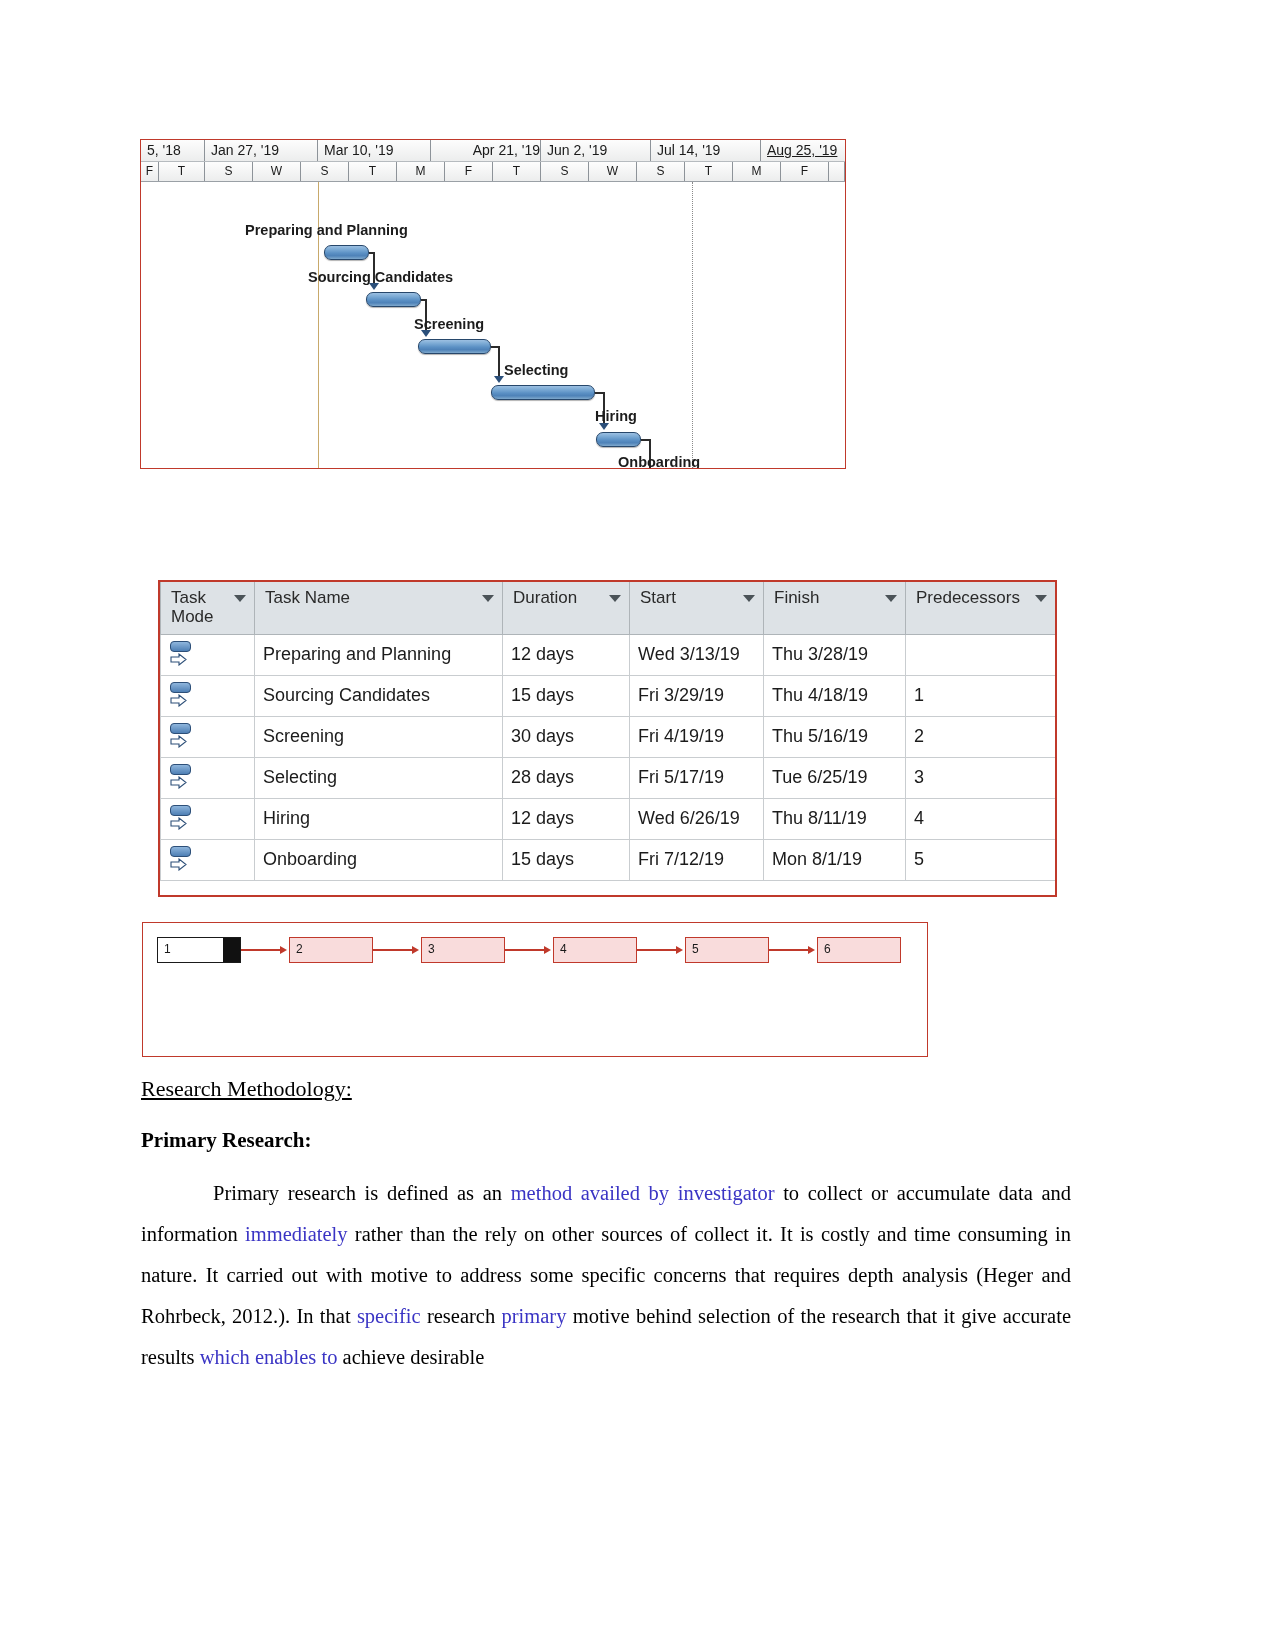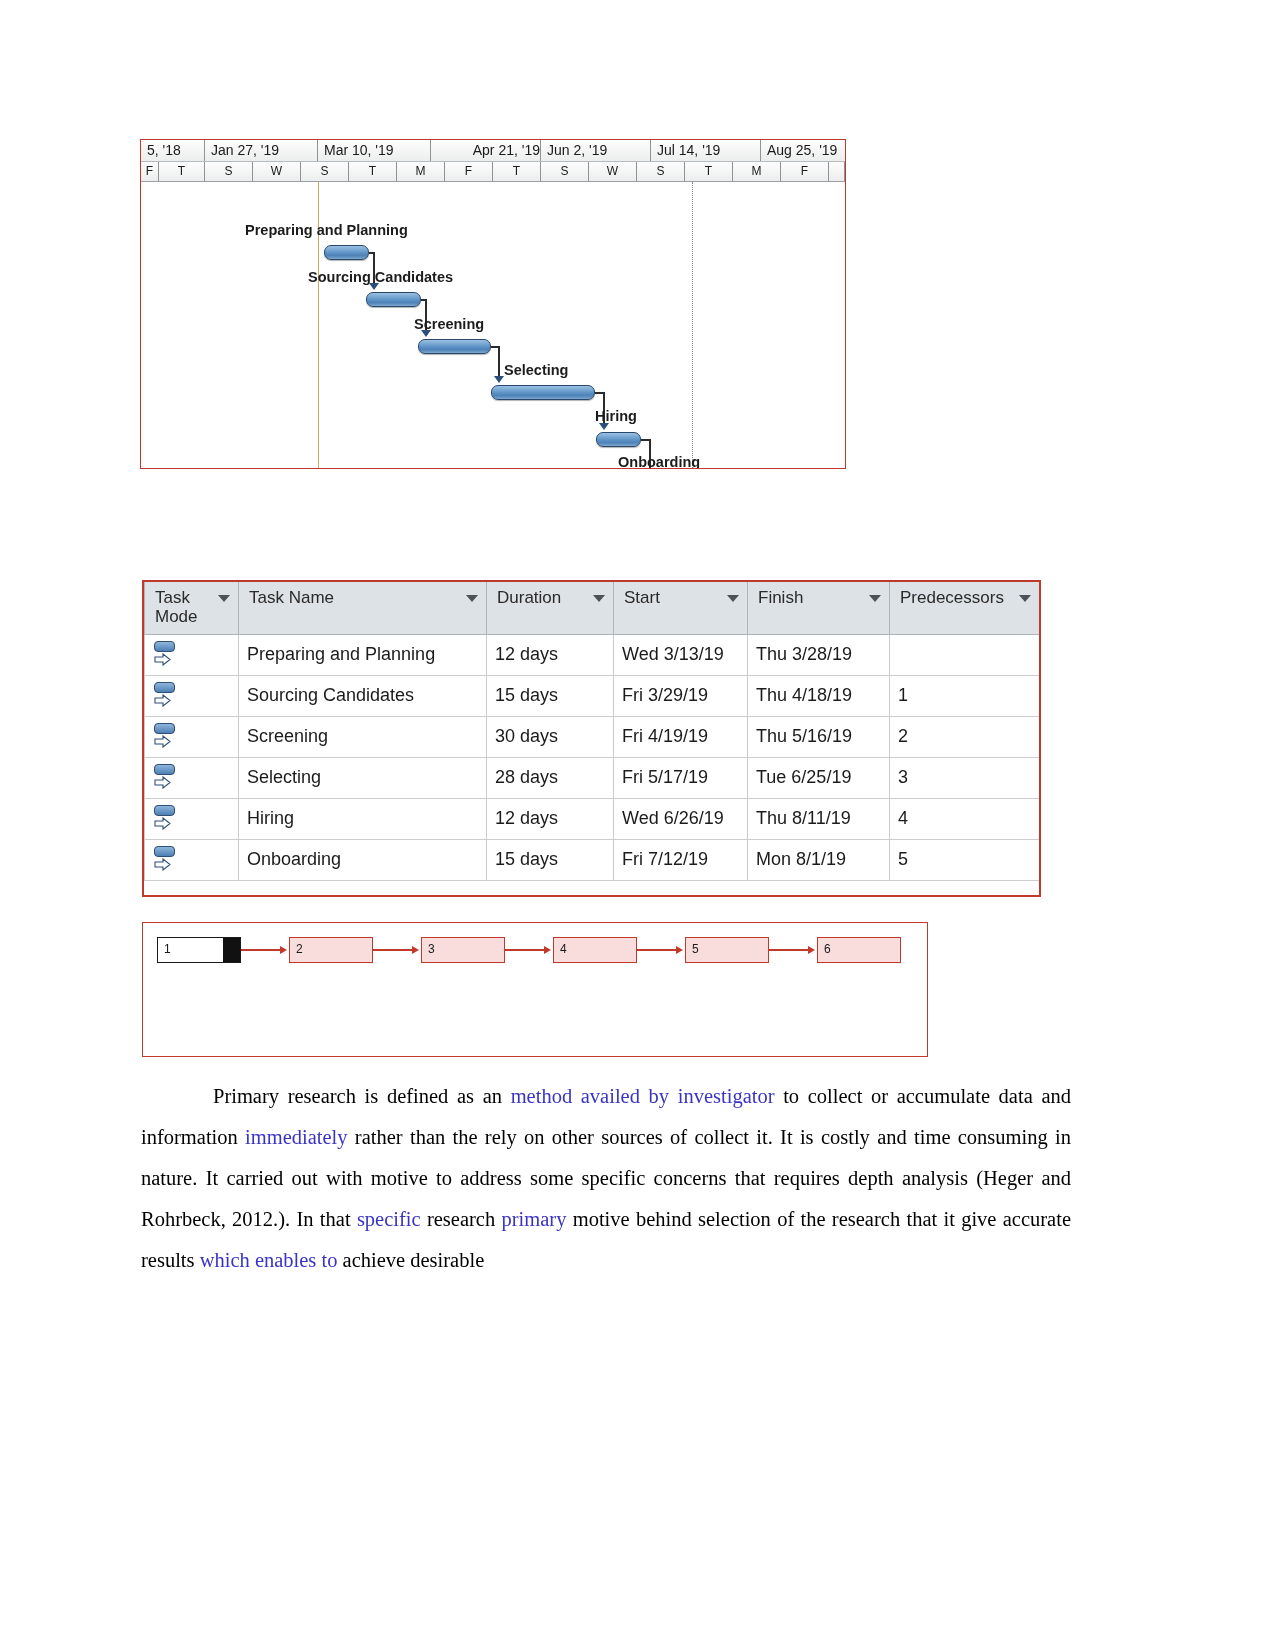--- a/index.html
+++ b/index.html
@@ -124,21 +124,21 @@
     position: absolute;
     width: 0; height: 0;
     border-left: 5px solid transparent;
     border-right: 5px solid transparent;
     border-top: 7px solid #2b4f7a;
   }
 
   
   .table-block {
     position: absolute;
-    left: 142px;
+    left: 158px;
     top: 580px;
     width: 899px;
     height: 317px;
     border: 2px solid #c0392b;
     box-sizing: border-box;
     background: #ffffff;
     overflow: hidden;
   }
   table.task-table {
     border-collapse: collapse;
@@ -315,21 +315,21 @@
 
   <div class="gantt-block">
     <div class="gantt-header">
       <div class="gantt-weeks" id="gantt-weeks">
           <div class="gantt-week" style="width: 64px;">5, '18</div>
           <div class="gantt-week" style="width: 113px;">Jan 27, '19</div>
           <div class="gantt-week" style="width: 113px;">Mar 10, '19</div>
           <div class="gantt-week" style="width: 110px; text-align: right;">Apr 21, '19</div>
           <div class="gantt-week" style="width: 110px;">Jun 2, '19</div>
           <div class="gantt-week" style="width: 110px;">Jul 14, '19</div>
-          <div class="gantt-week" style="width: 86px;">Aug 25, '19</div>
+          <div class="gantt-week" style="width: 86px; text-decoration: underline;">Aug 25, '19</div>
         </div>
       <div class="gantt-days" id="gantt-days">
           <div class="gantt-day" style="width: 18px;">F</div>
           <div class="gantt-day" style="width: 46px;">T</div>
           <div class="gantt-day" style="width: 48px;">S</div>
           <div class="gantt-day" style="width: 48px;">W</div>
           <div class="gantt-day" style="width: 48px;">S</div>
           <div class="gantt-day" style="width: 48px;">T</div>
           <div class="gantt-day" style="width: 48px;">M</div>
           <div class="gantt-day" style="width: 48px;">F</div>
@@ -546,16 +546,18 @@
         <div class="net-node">5</div>
         <div class="net-conn">
           <div class="cn-line"></div>
           <div class="cn-head"></div>
         </div>
         <div class="net-node">6</div>
       </div>
   </div>
 
   <div class="doc-text">
+    <h2 class="heading-underline">Research Methodology:</h2>
+    <h3 class="heading-bold">Primary Research:</h3>
     <p class="body-par" id="body-paragraph"><span>Primary research is defined as an </span><span class="hl">method availed by investigator</span><span> to collect or accumulate data and information </span><span class="hl">immediately</span><span> rather than the rely on other sources of collect it. It is costly and time consuming in nature. It carried out with motive to address some specific concerns that requires depth analysis (Heger  and Rohrbeck,  2012.). In that </span><span class="hl">specific</span><span> research </span><span class="hl">primary</span><span> motive behind selection of the research that it give accurate results </span><span class="hl">which enables to</span><span> achieve desirable</span></p>
   </div>
 
 </div>
 
 </body></html>

